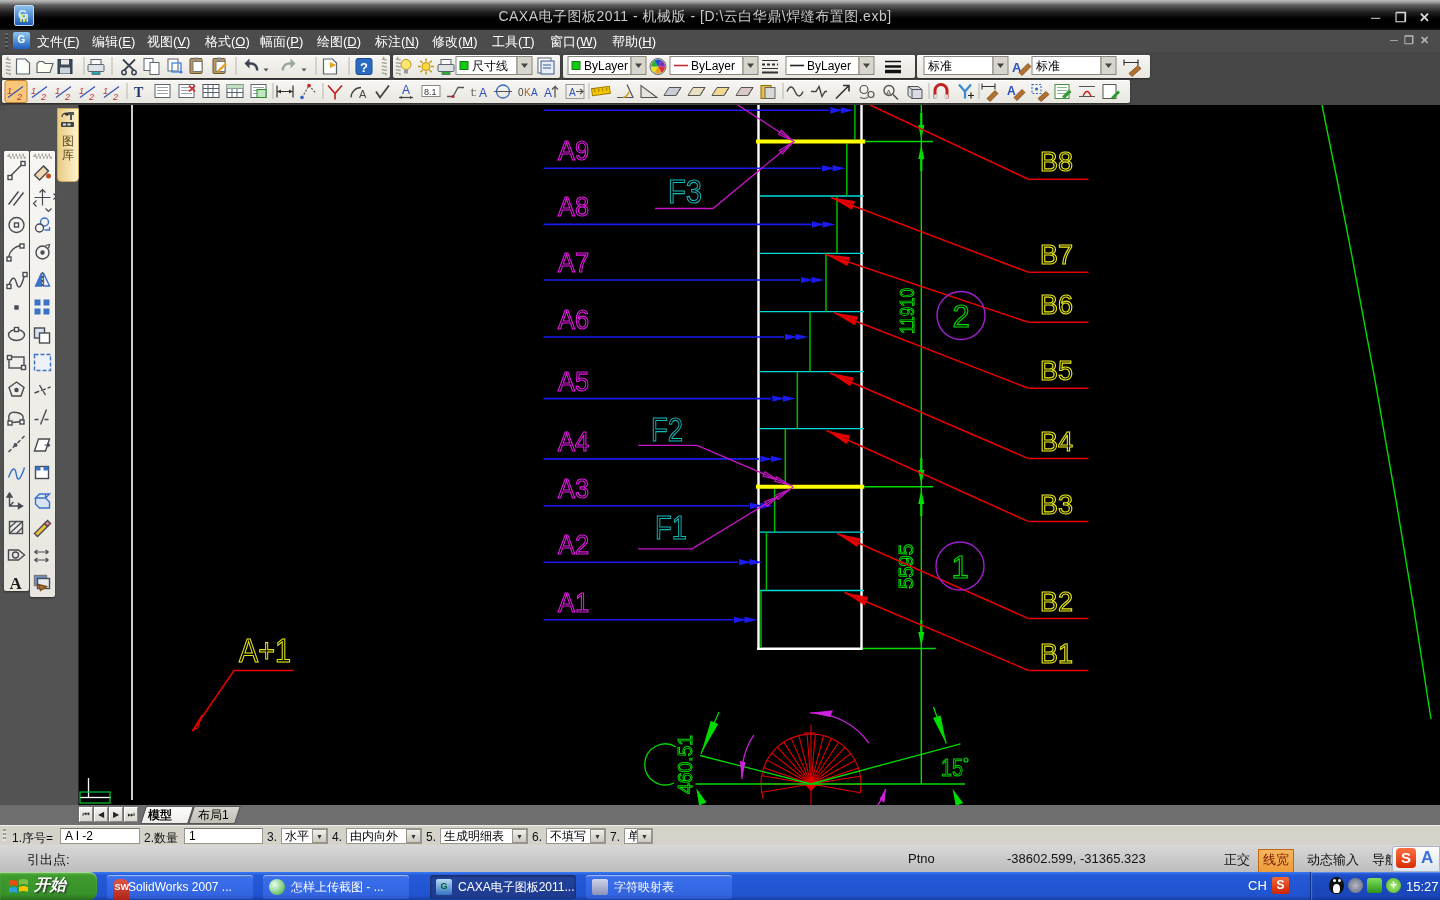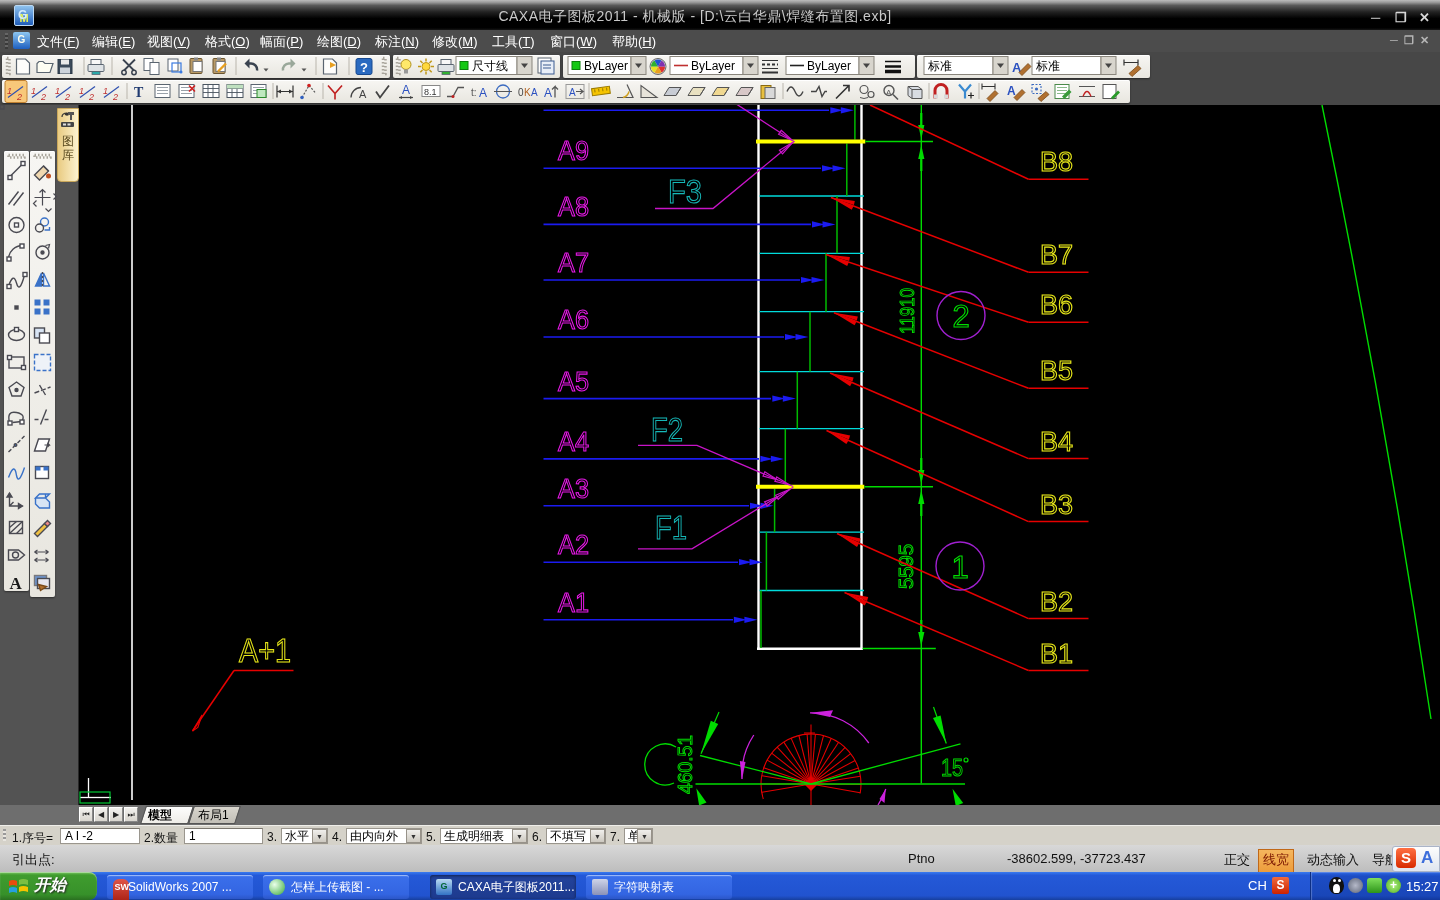--- a/index.html
+++ b/index.html
@@ -634,23 +634,23 @@
 <div class="drop" style="left:346px;width:76px">由内向外<span class="dbtn">▼</span></div>
 <div class="plabel" style="left:426px">5.</div>
 <div class="drop" style="left:440px;width:88px">生成明细表<span class="dbtn">▼</span></div>
 <div class="plabel" style="left:532px">6.</div>
 <div class="drop" style="left:546px;width:60px">不填写<span class="dbtn">▼</span></div>
 <div class="plabel" style="left:610px">7.</div>
 <div class="drop" style="left:624px;width:29px">单折<span class="dbtn">▼</span></div>
 </div>
 
 <div class="abs" id="statusrow">
-<div class="abs" style="left:12px;top:6px">引出点:</div>
+<div class="abs" style="left:27px;top:6px">引出点:</div>
 <div class="abs" style="left:908px;top:6px">Ptno</div>
-<div class="abs" style="left:1007px;top:6px">-38602.599, -37723.437</div>
+<div class="abs" style="left:1007px;top:6px">-38602.599, -31365.323</div>
 <div class="abs" style="left:1224px;top:6px">正交</div>
 <div class="abs" style="left:1258px;top:4px;background:linear-gradient(#f5b65e,#e88f2a);border:1px solid #c06818;color:#7a1500;padding:1px 4px 14px">线宽</div>
 <div class="abs" style="left:1307px;top:6px">动态输入</div>
 <div class="abs" style="left:1372px;top:6px">导航</div>
 <div class="abs" style="left:1392px;top:1px;width:48px;height:26px;background:linear-gradient(#fdfdfd,#dfe5ef);border:1px solid #aab4c8;border-radius:3px 0 0 3px"></div>
 <div class="abs" style="left:1396px;top:3px;width:20px;height:20px;background:linear-gradient(#ff7043,#d82a00);border-radius:4px;color:#fff;font-weight:bold;font-size:15px;text-align:center;line-height:20px">S</div>
 <div class="abs" style="left:1421px;top:3px;color:#3d6edb;font-weight:bold;font-size:17px">A</div>
 </div>
 
 <div class="abs" id="taskbar">

